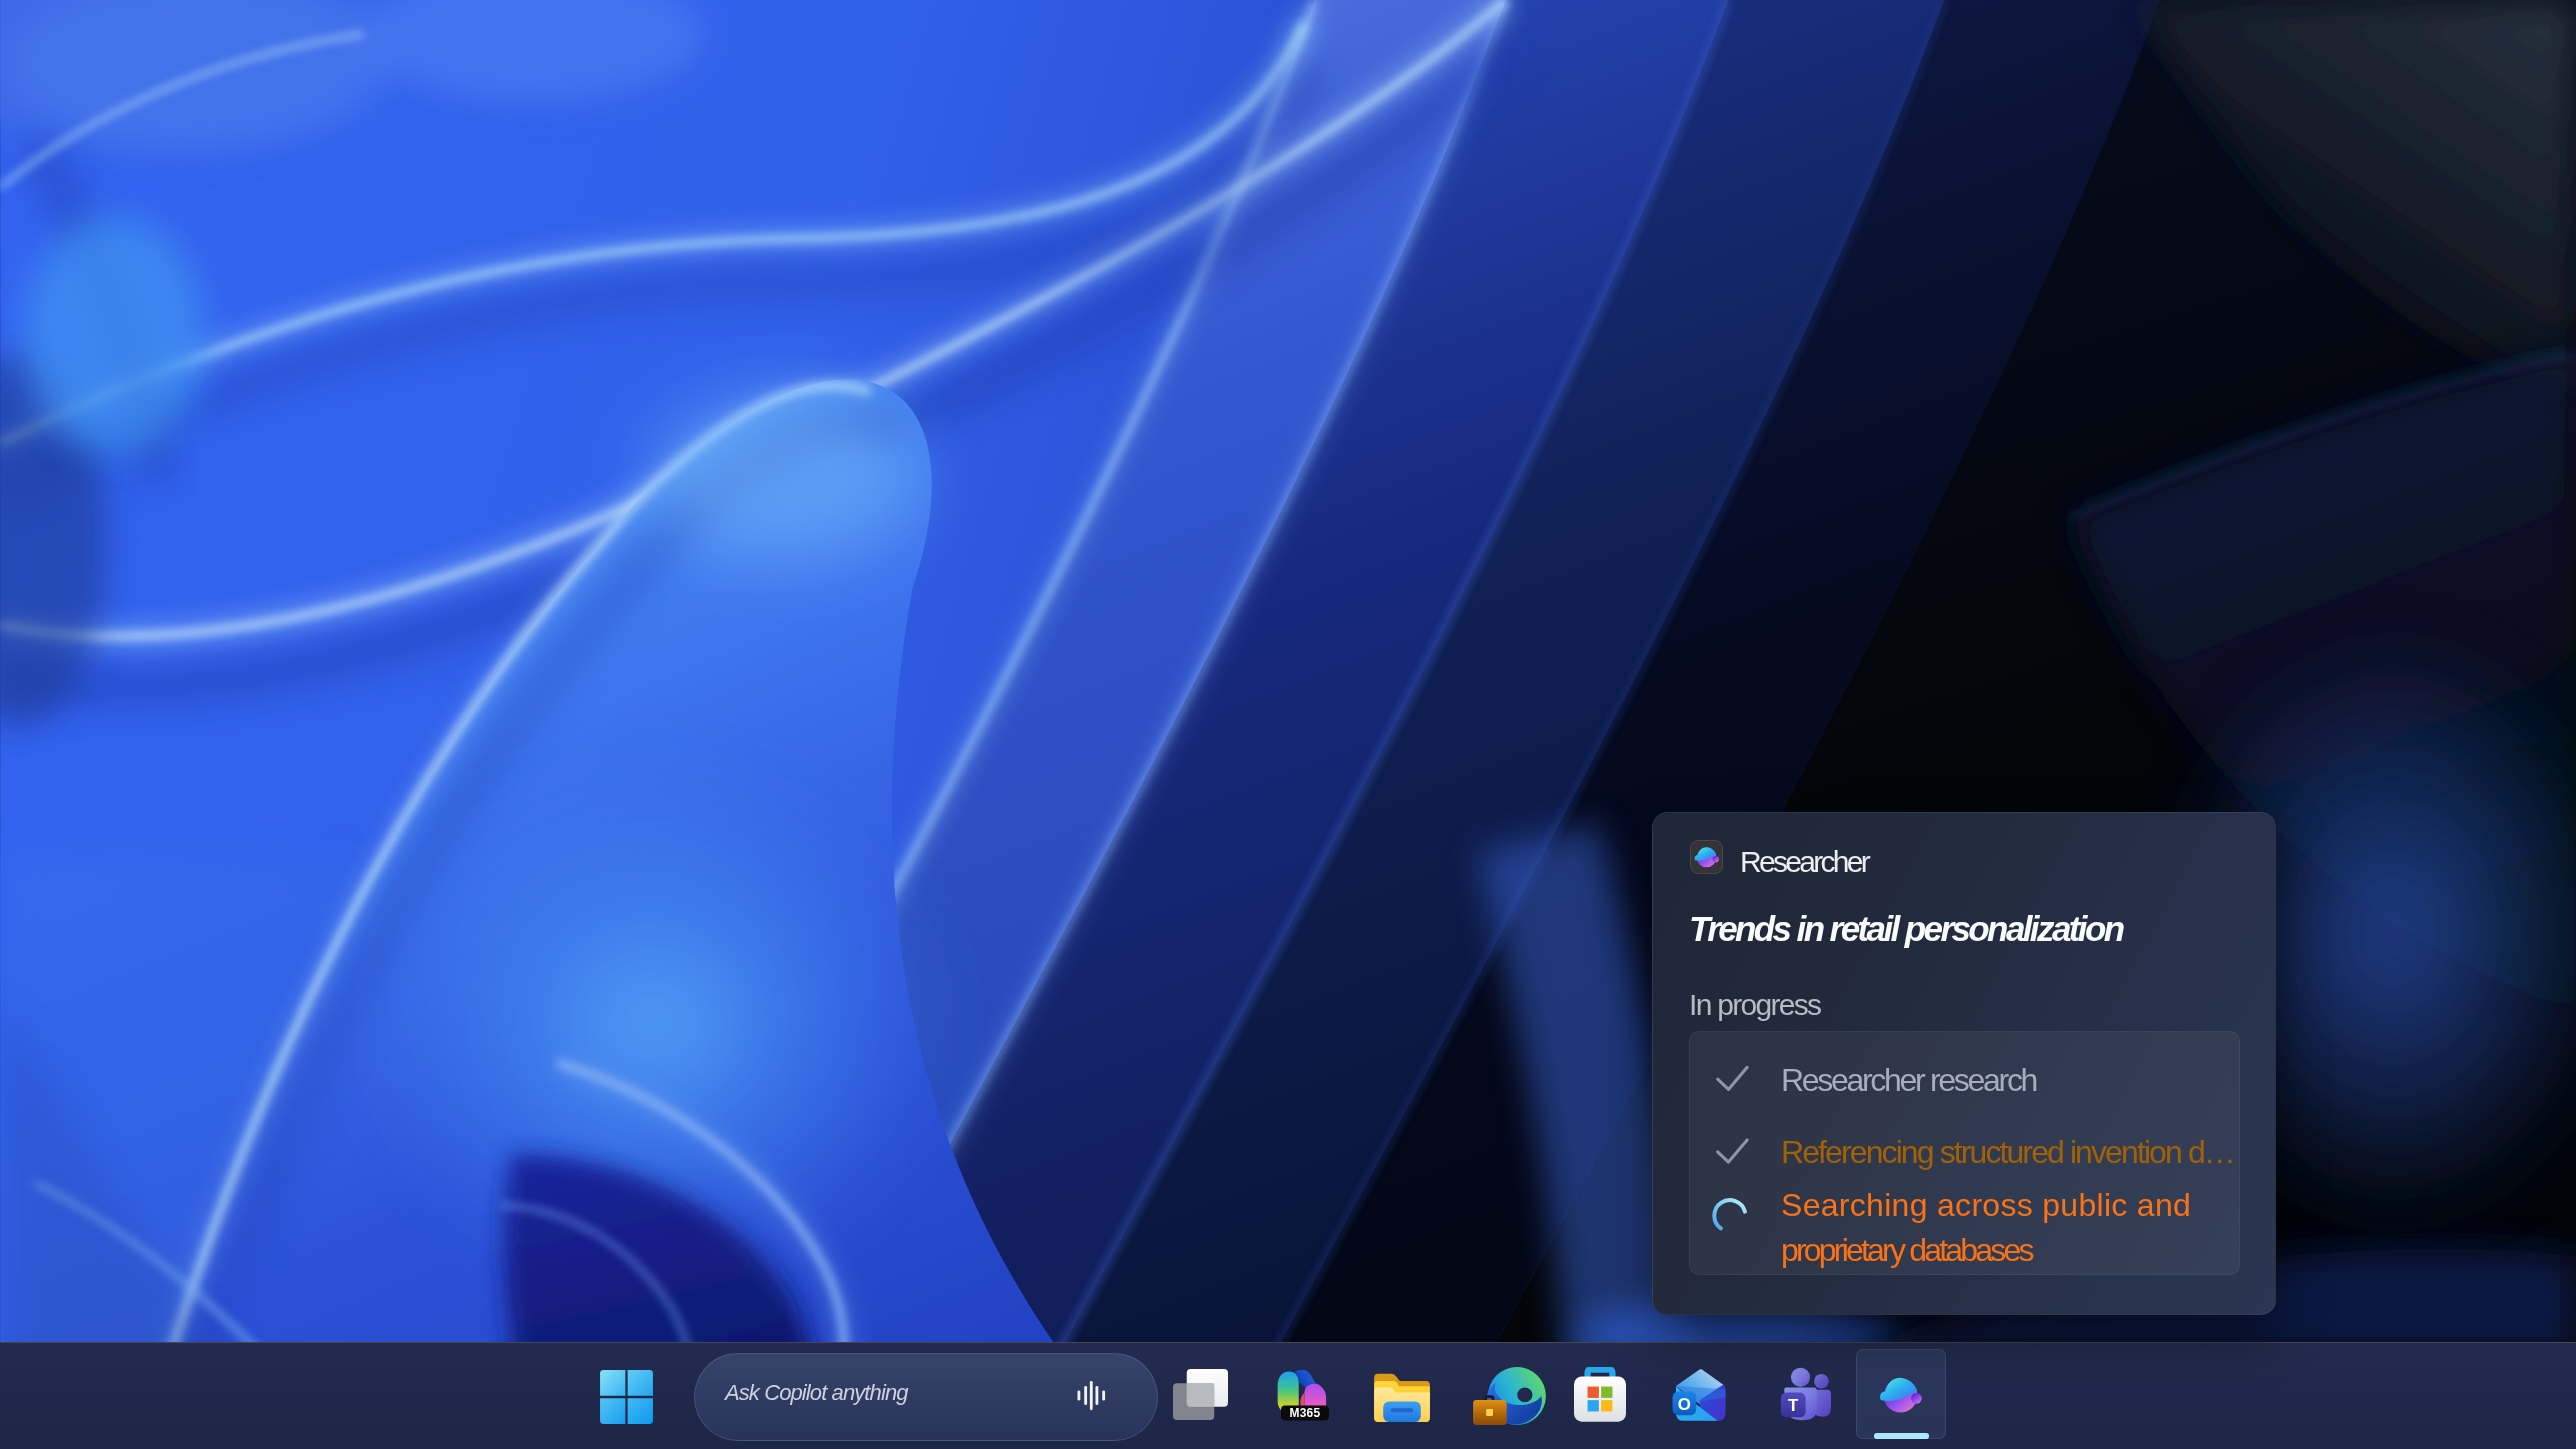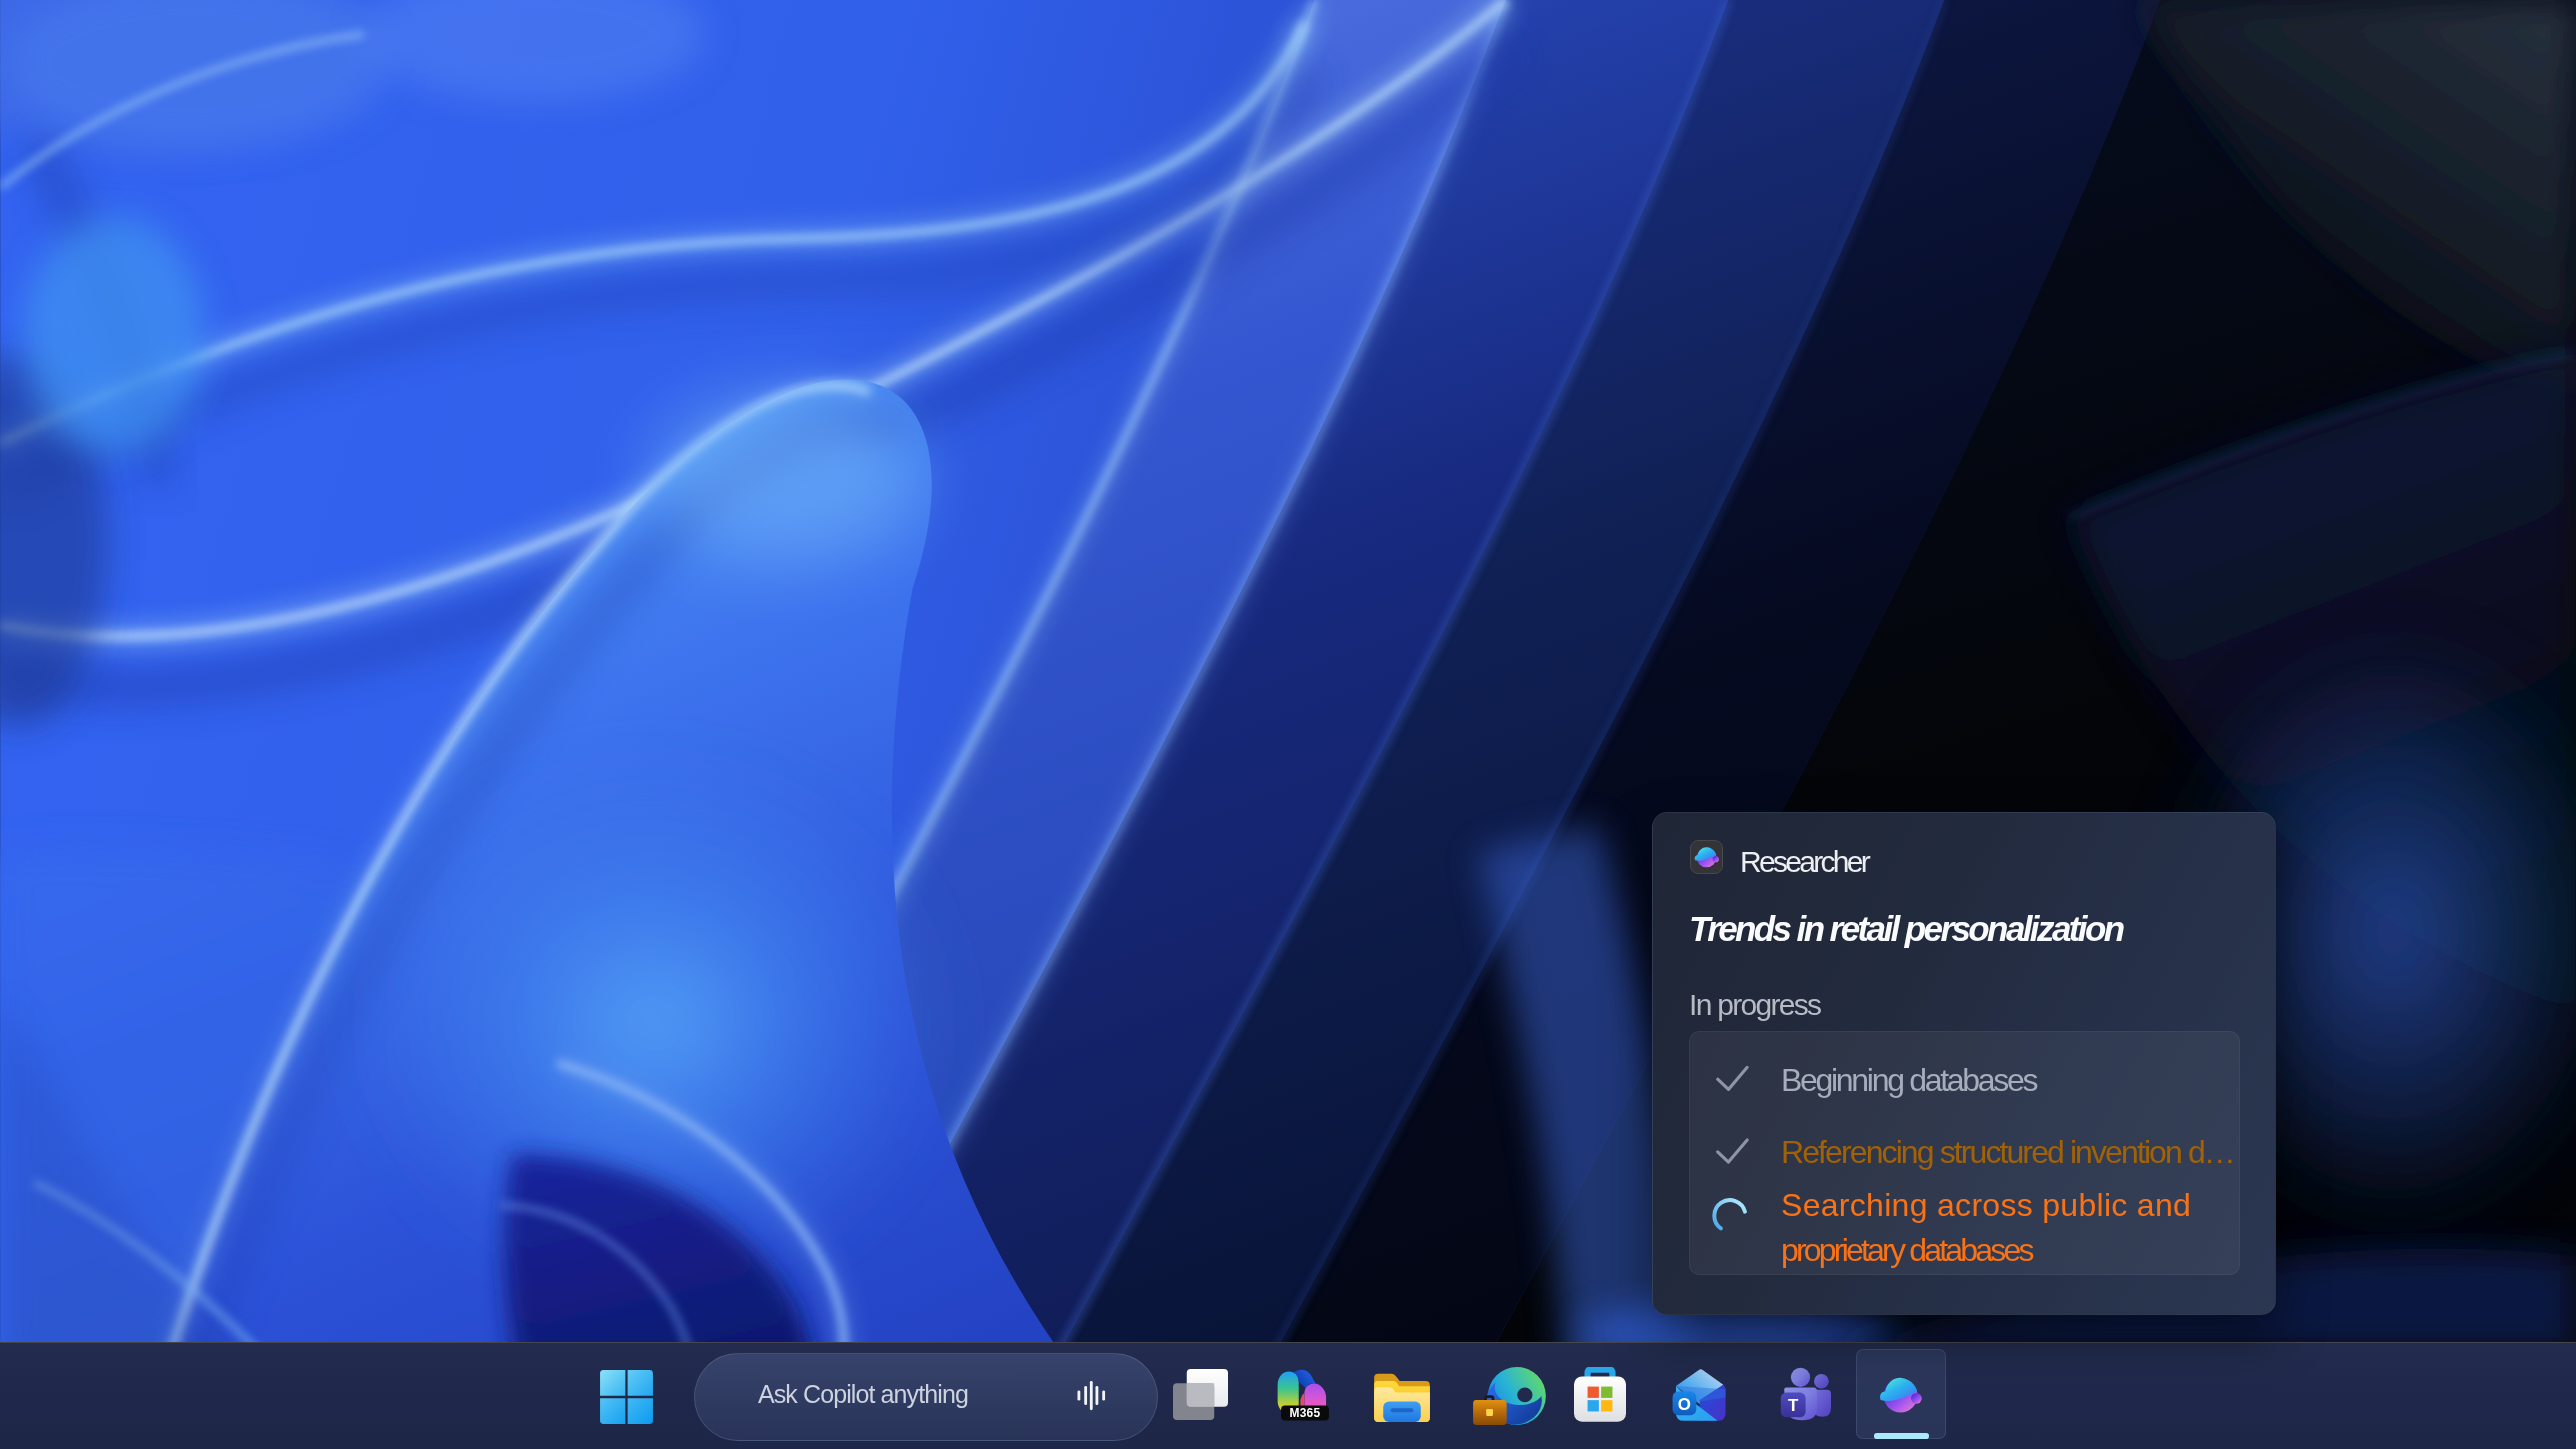--- a/index.html
+++ b/index.html
@@ -184,21 +184,21 @@
   </defs>
   <path d="M0,6 Q0,0 6,0 L44.5,0 L44.5,45.5 L0,45.5 Z" fill="url(#w1)"></path>
   <path d="M48.5,0 L87,0 Q93,0 93,6 L93,45.5 L48.5,45.5 Z" fill="url(#w2)"></path>
   <path d="M0,49.5 L44.5,49.5 L44.5,95 L6,95 Q0,95 0,89 Z" fill="url(#w3)"></path>
   <path d="M48.5,49.5 L93,49.5 L93,89 Q93,95 87,95 L48.5,95 Z" fill="url(#w4)"></path>
 </svg>
 
 <div class="abs" style="left:694px;top:1353px;width:464px;height:88px;border-radius:44px;
   background:linear-gradient(180deg,rgba(142,166,226,0.20),rgba(118,143,208,0.13));
   border:1.1px solid rgba(175,195,240,0.17);box-sizing:border-box;"></div>
-<div class="txt" style="left:758px;top:1382px;font-size:25px;letter-spacing:-0.9px;color:#ccd2de;">Ask Copilot anything</div>
+<div class="txt" style="left:725px;top:1382px;font-size:22px;letter-spacing:-0.9px;color:#ccd2de;font-style:italic;">Ask Copilot anything</div>
 <svg class="abs" style="left:1073px;top:1376px" width="36" height="39" viewBox="0 0 64 68">
   <g fill="#f2f5f8">
     <rect x="8" y="25" width="5" height="18" rx="2.5"></rect>
     <rect x="20" y="17" width="5" height="34" rx="2.5"></rect>
     <rect x="30" y="8" width="5" height="52" rx="2.5"></rect>
     <rect x="40" y="17" width="5" height="34" rx="2.5"></rect>
     <rect x="52" y="25" width="5" height="18" rx="2.5"></rect>
   </g>
 </svg>
 
@@ -408,19 +408,19 @@
   <path d="M50,213 L69,231 L102,192" fill="none" stroke="#8e96a6" stroke-width="5.5" stroke-linecap="round" stroke-linejoin="round"></path>
   <path d="M98.1,318.4 A27.5,27.5 0 1 0 55.7,348.0" fill="none" stroke="url(#spin)" stroke-width="7" stroke-linecap="round"></path>
   <defs>
     <linearGradient id="spin" x1="1" y1="0" x2="0" y2="1">
       <stop offset="0" stop-color="#b5eefc"></stop>
           <stop offset="1" stop-color="#4aa6e8"></stop>
     </linearGradient>
   </defs>
 </svg>
 
-<div class="txt" style="left:1781px;top:1064px;font-size:32px;letter-spacing:-2.3px;color:#a6adbb;">Beginning databases</div>
+<div class="txt" style="left:1781px;top:1064px;font-size:32px;letter-spacing:-2.3px;color:#a6adbb;">Researcher research</div>
 <div class="txt" style="left:1781px;top:1136px;font-size:32px;letter-spacing:-1.9px;color:#a16207;">Referencing structured invention d…</div>
 <div class="txt" style="left:1781px;top:1183px;font-size:32px;letter-spacing:0.3px;line-height:45px;color:#f97316;">Searching across public and
 <span style="letter-spacing:-2.8px;">proprietary databases</span></div>
 
 </div>
 
 
 </body></html>

